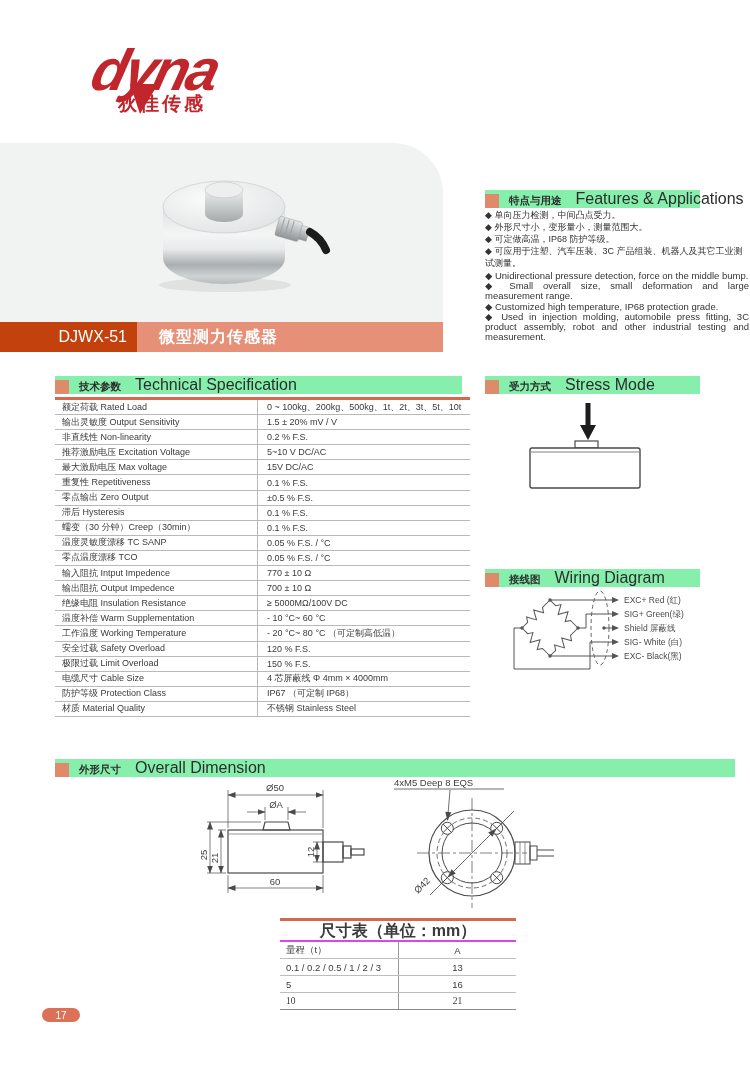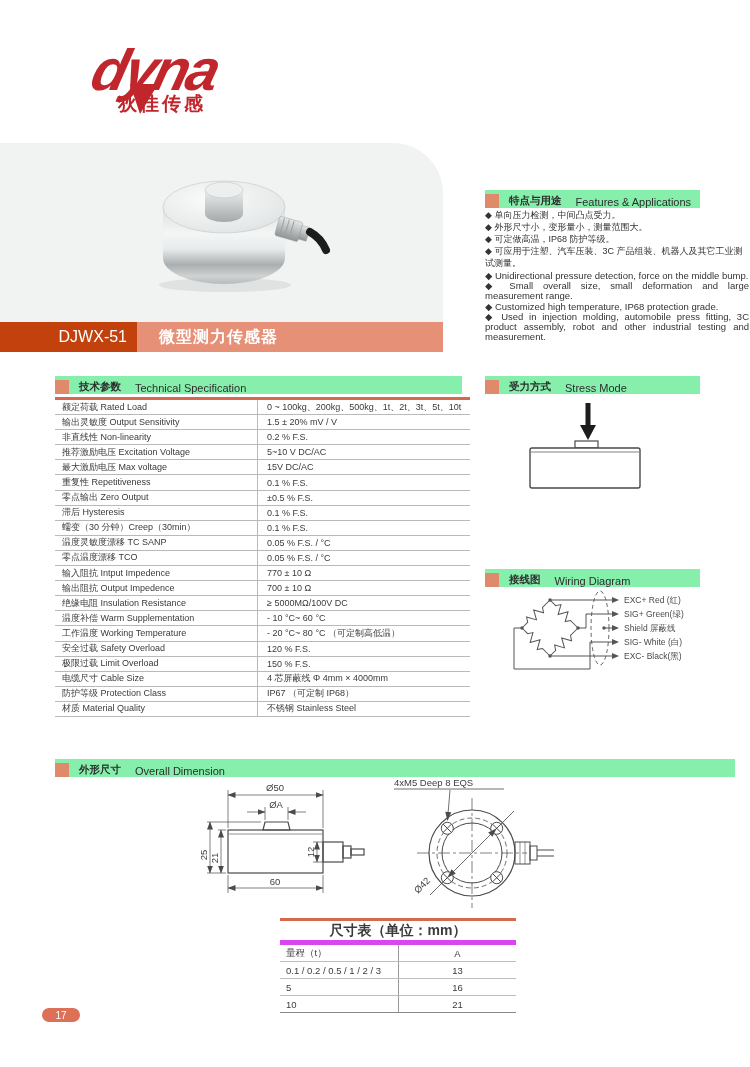--- a/index.html
+++ b/index.html
@@ -4,21 +4,21 @@
 <style>
   html,body{margin:0;padding:0;background:#ffffff;}
   .page{position:relative;width:750px;height:1067px;background:#ffffff;overflow:hidden;
         font-family:"Liberation Sans","DejaVu Sans",sans-serif;color:#3a3a3a;}
   .abs{position:absolute;}
 
   
   .sec-bar{position:absolute;height:18px;background:#86efac;display:flex;align-items:flex-end;}
   .sec-sq{width:14px;height:14px;background:#e08a6c;flex:none;}
   .sec-zh{font-size:10.5px;font-weight:bold;margin-left:10px;color:#2d2d2d;white-space:nowrap;}
-  .sec-en{font-size:11px;margin-left:14px;color:#2d2d2d;white-space:nowrap;margin-top:16px;}
+  .sec-en{font-size:16px;margin-left:14px;color:#2d2d2d;white-space:nowrap;margin-top:16px;}
 
   
   .photo-bg{position:absolute;left:0;top:143px;width:443px;height:179px;background:#f1f2f2;border-top-right-radius:50px;}
 
   
   .banner-dark{position:absolute;left:0;top:322px;width:137px;height:30px;background:#c2410c;color:#fff;
     font-size:16px;display:flex;align-items:center;justify-content:flex-end;padding-right:10px;box-sizing:border-box;}
   .banner-light{position:absolute;left:137px;top:322px;width:306px;height:30px;background:#e69077;color:#fff;
     font-size:16px;font-weight:bold;display:flex;align-items:center;padding-left:22px;box-sizing:border-box;letter-spacing:1px;}
 
@@ -28,23 +28,23 @@
   .feat-en div{margin:0;}
 
   
   .spec-table{position:absolute;left:55px;top:397px;width:415px;border-top:3px solid #d5694e;}
   .spec-row{display:flex;height:15.1px;box-sizing:border-box;align-items:center;border-bottom:1px solid #b9b9b9;font-size:9px;gap:25px;}
   .spec-label{width:170px;padding-left:7px;flex:none;white-space:nowrap;}
   .spec-value{border-left:1px solid #b9b9b9;padding-left:9px;flex:1;align-self:stretch;display:flex;align-items:center;white-space:nowrap;}
 
   
   .dim-table{position:absolute;left:280px;top:918px;width:236px;}
-  .dim-title{border-top:3px solid #d5694e;height:19px;line-height:19px;text-align:center;font-size:14px;font-weight:600;border-bottom:5px solid #d946ef;}
+  .dim-title{border-top:3px solid #d5694e;height:19px;line-height:19px;text-align:center;font-size:16px;font-weight:600;border-bottom:2px solid #d946ef;}
   .dim-row{display:flex;height:17px;box-sizing:border-box;align-items:center;font-size:9.5px;border-bottom:1px solid #bdbdbd;}
-  .dim-row:last-child{border-bottom:1px solid #8a8a8a;}
+  .dim-row:last-child{border-bottom:1px solid #8a8a8a;font-family:Liberation Serif, serif;}
   .dim-c1{width:118px;padding-left:6px;box-sizing:border-box;flex:none;}
   .dim-c2{flex:1;text-align:center;border-left:1px solid #9a9a9a;align-self:stretch;display:flex;align-items:center;justify-content:center;}
 
   
   .page-pill{position:absolute;left:42px;top:1008px;width:38px;height:14px;background:#dd7157;border-radius:9px;
     color:#fff;font-size:10px;display:flex;align-items:center;justify-content:center;}
 
   svg text{font-family:"Liberation Sans","DejaVu Sans",sans-serif;}
   .draw-label{font-size:9.5px;fill:#3d3d3d;}
   .wire-label{font-size:8.5px;fill:#4a4a4a;}

